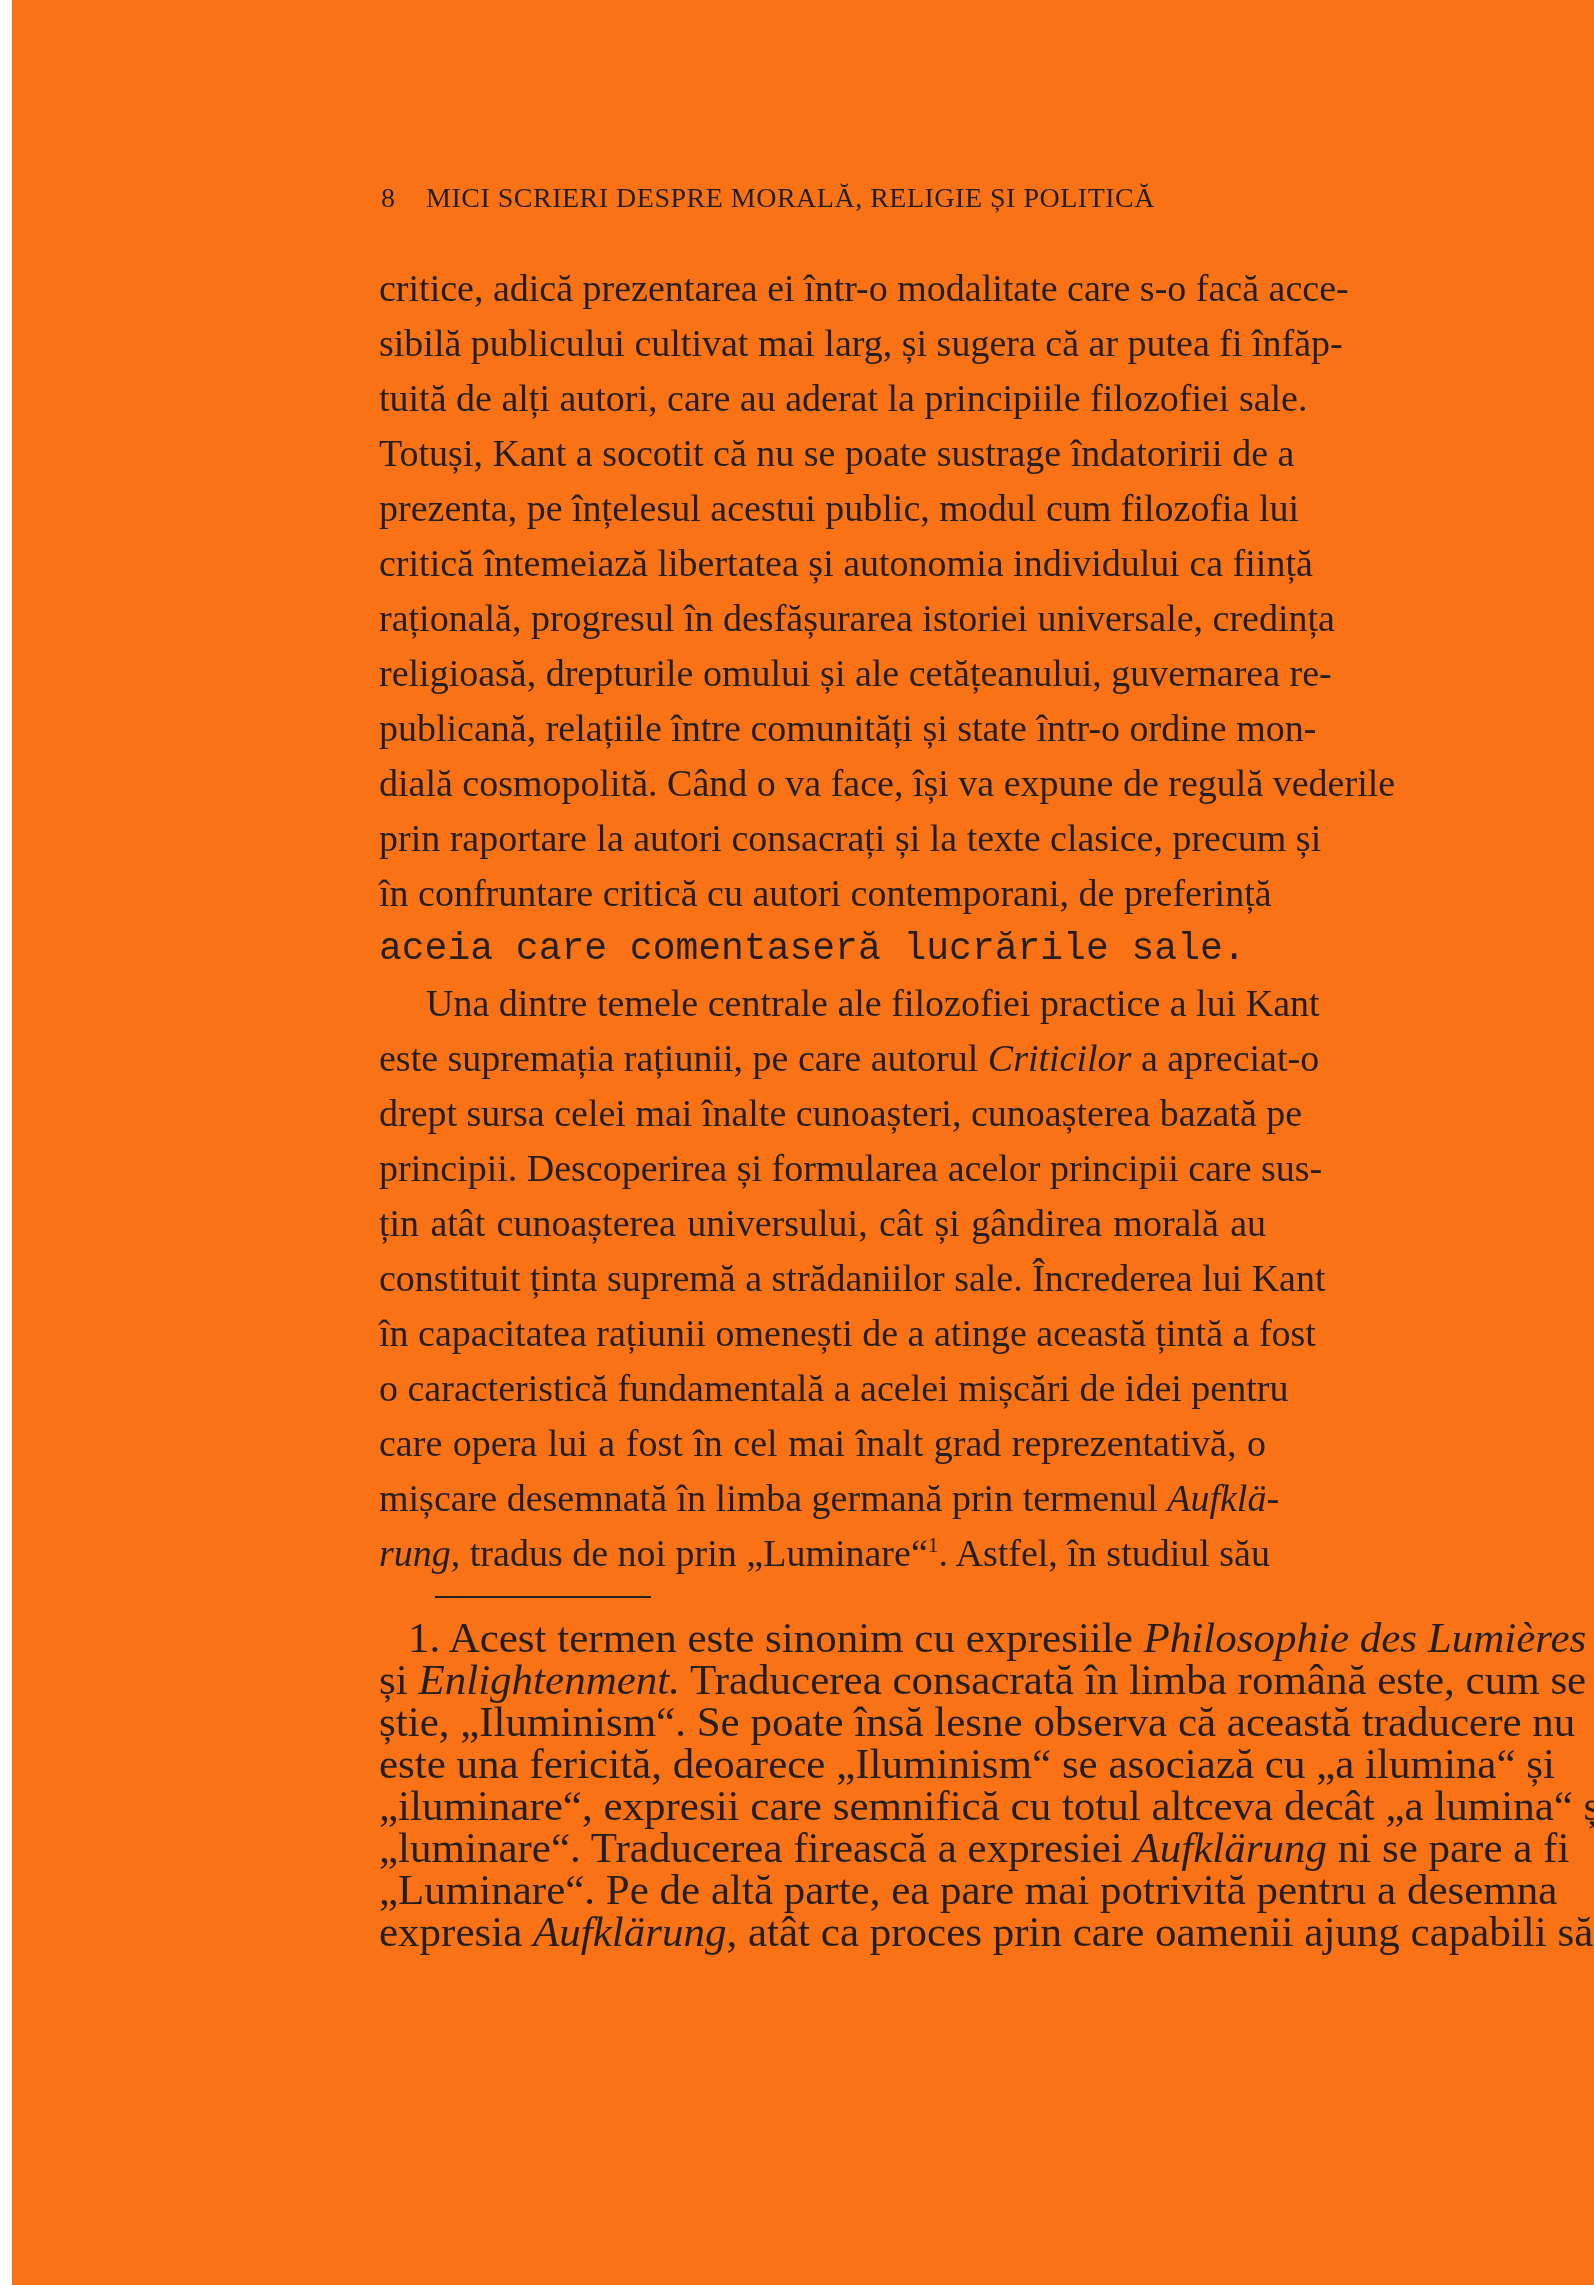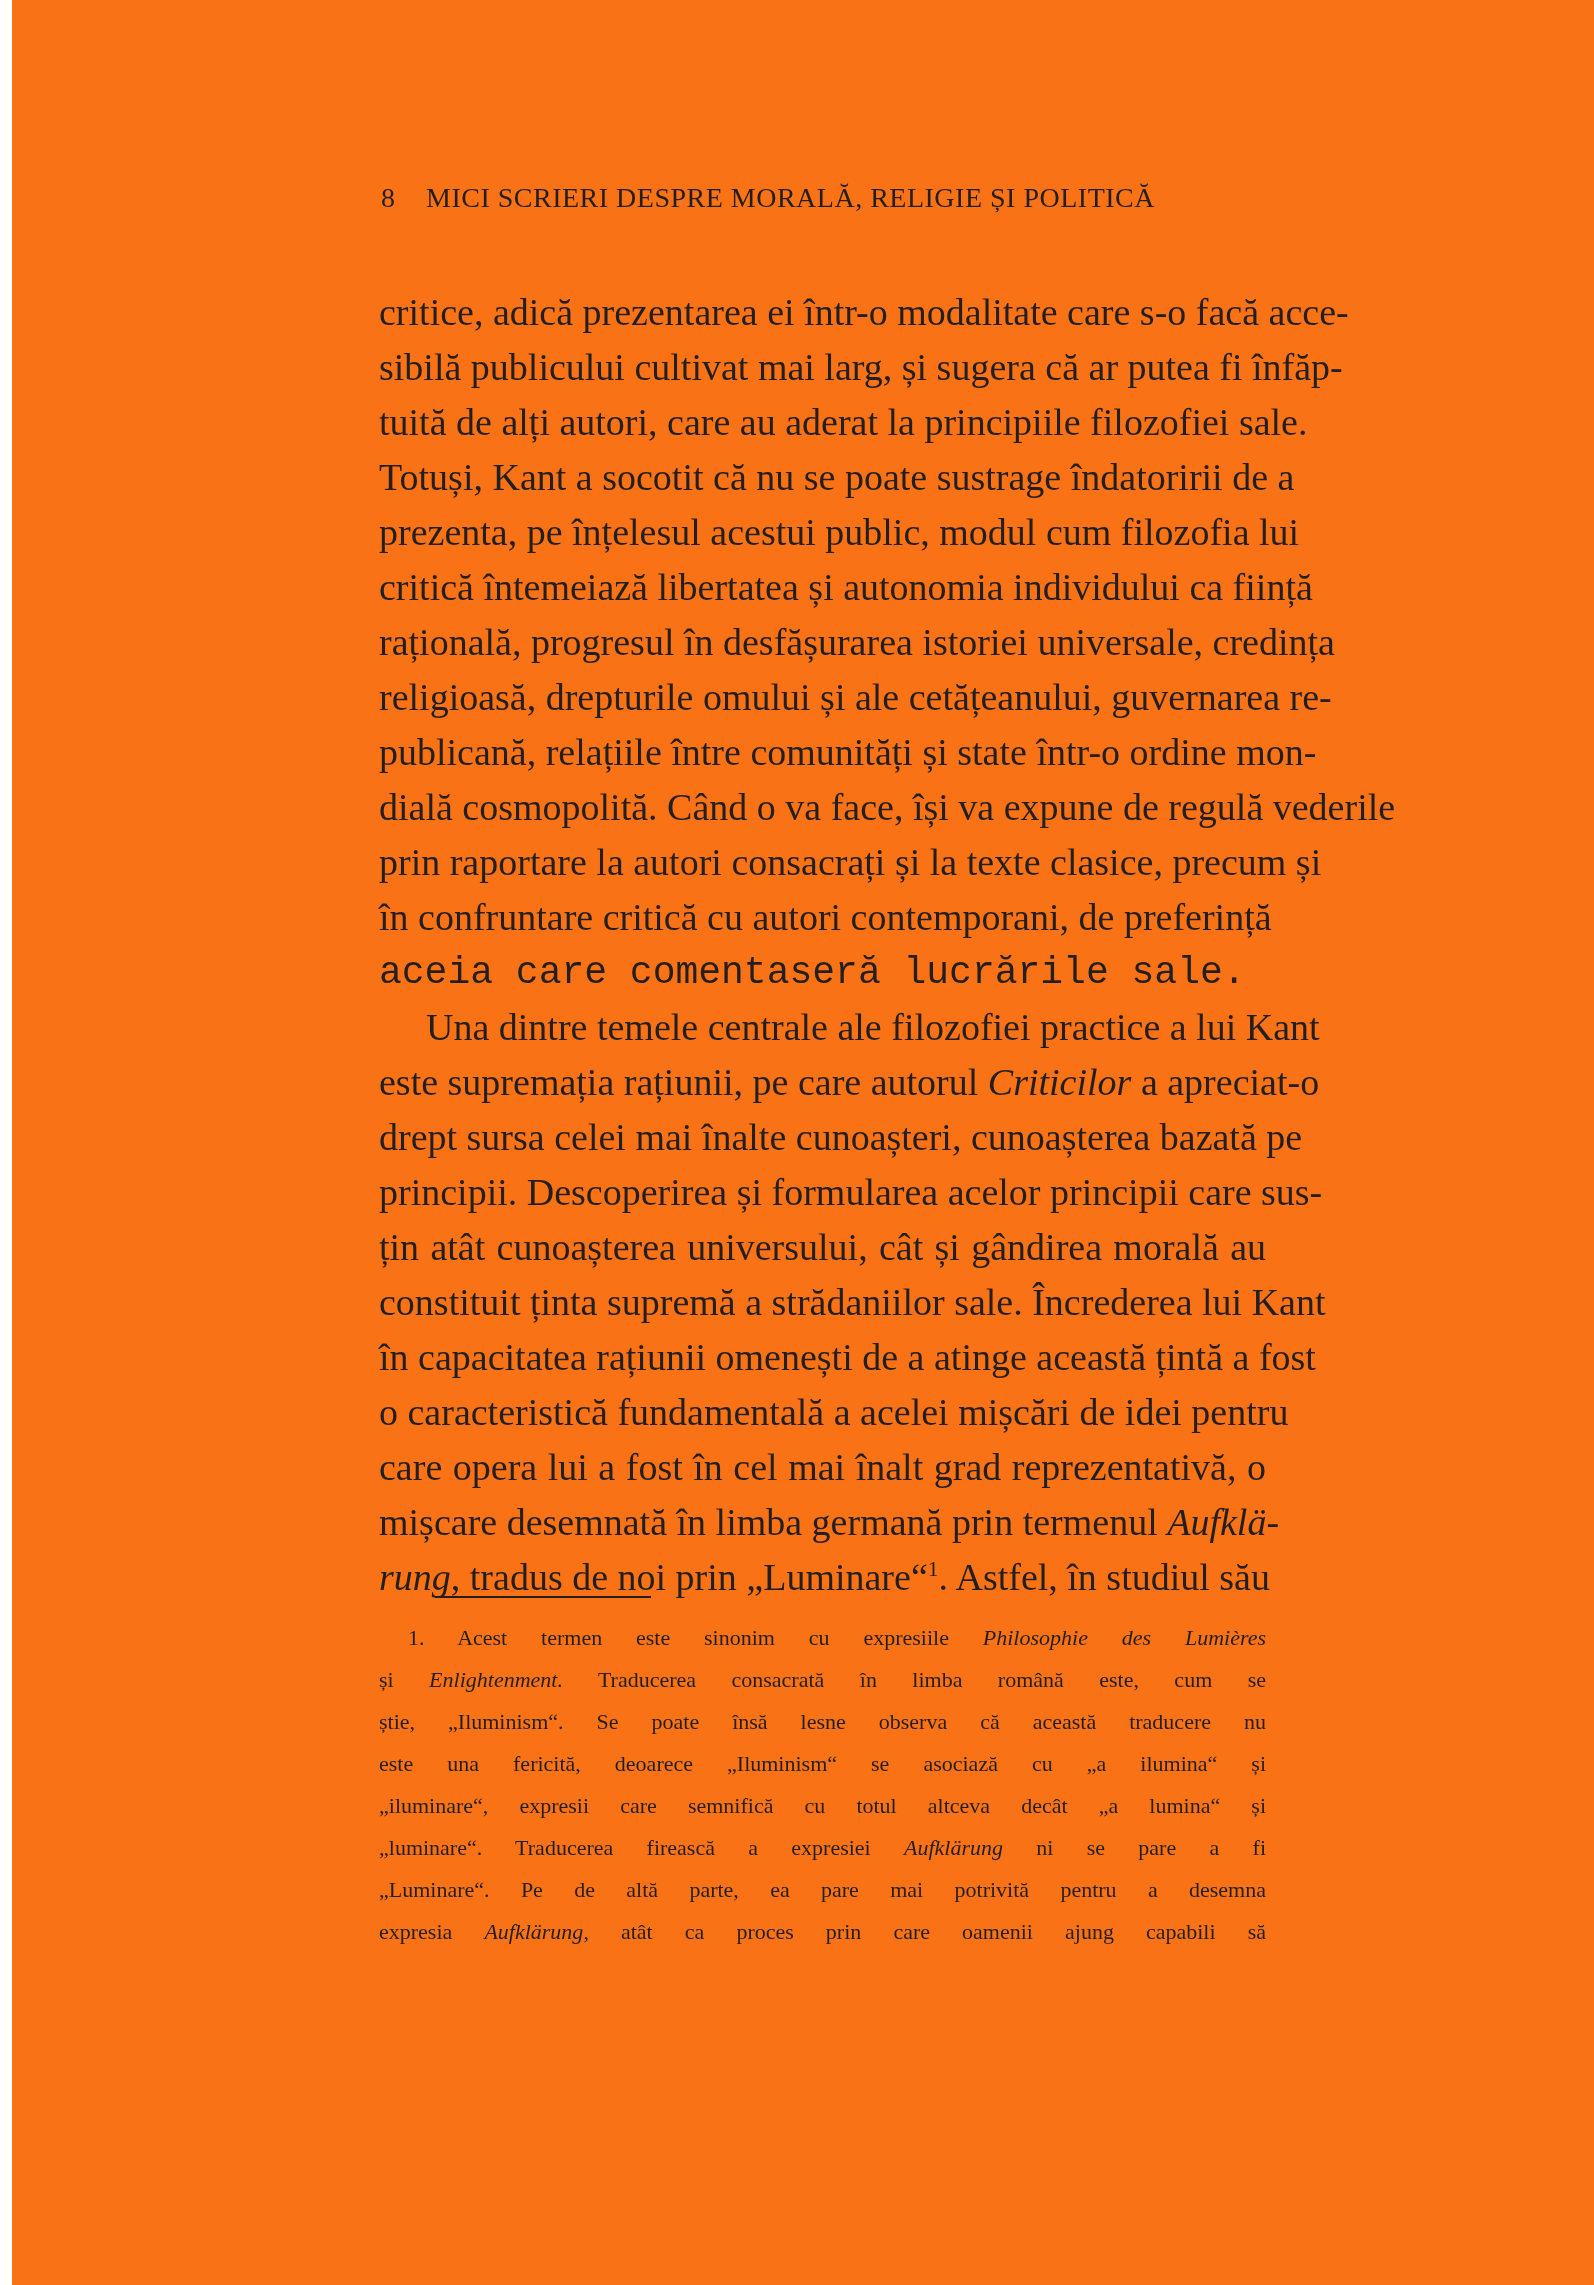--- a/index.html
+++ b/index.html
@@ -37,21 +37,20 @@
       width: 45px;
     }
     .body-text {
       position: absolute;
       left: 367px;
       top: 261px;
       width: 887px;
       font-size: 38px;
       line-height: 55px;
       text-align: justify;
-      margin-top: 24px;
     }
     .line {
       display: block;
       white-space: nowrap;
       text-align-last: justify;
       text-align: justify;
       height: 55px;
     }
     .line.last {
       text-align-last: left;
@@ -68,21 +67,21 @@
       top: 1596px;
       width: 216px;
       height: 0;
       border-top: 2.7px solid #231f20;
     }
     .footnotes {
       position: absolute;
       left: 367px;
       top: 1617px;
       width: 887px;
-      font-size: 22px;
+      font-size: 43px;
       line-height: 42px;
     }
     .fn-line {
       display: block;
       white-space: nowrap;
       text-align: justify;
       text-align-last: justify;
       height: 42px;
     }
     .fn-line.indent { padding-left: 29px; }

